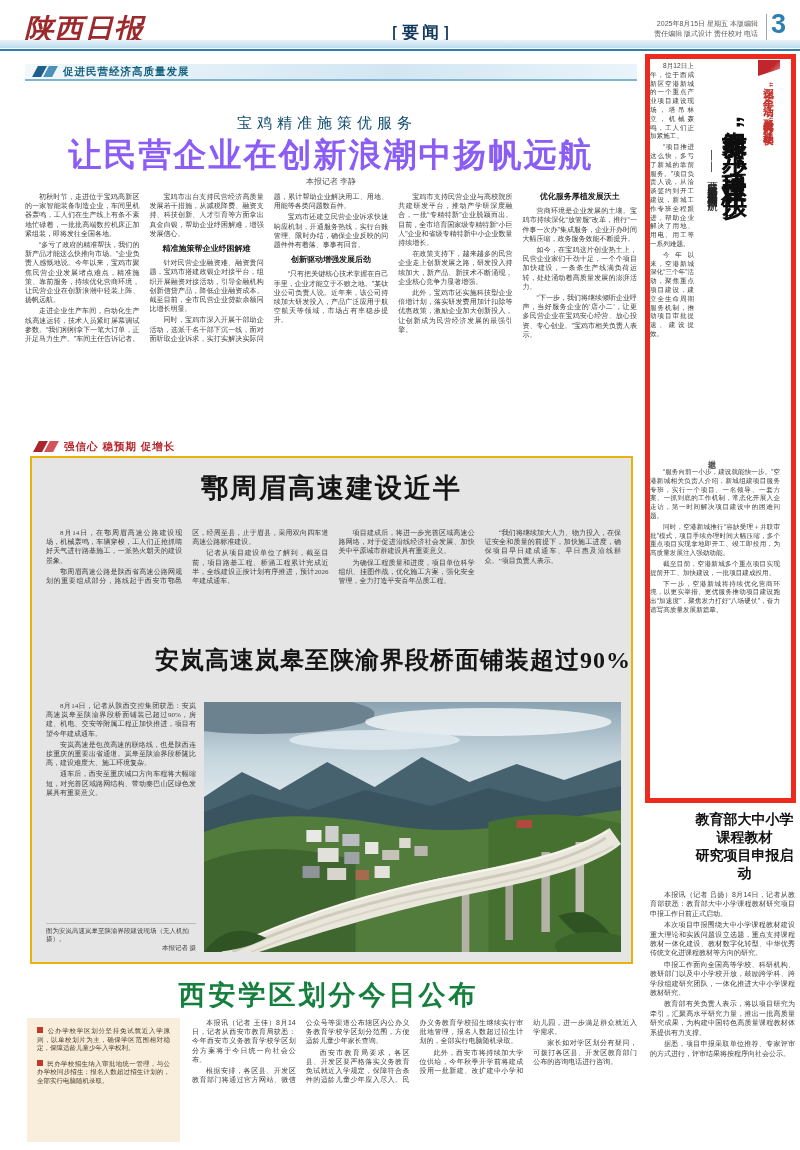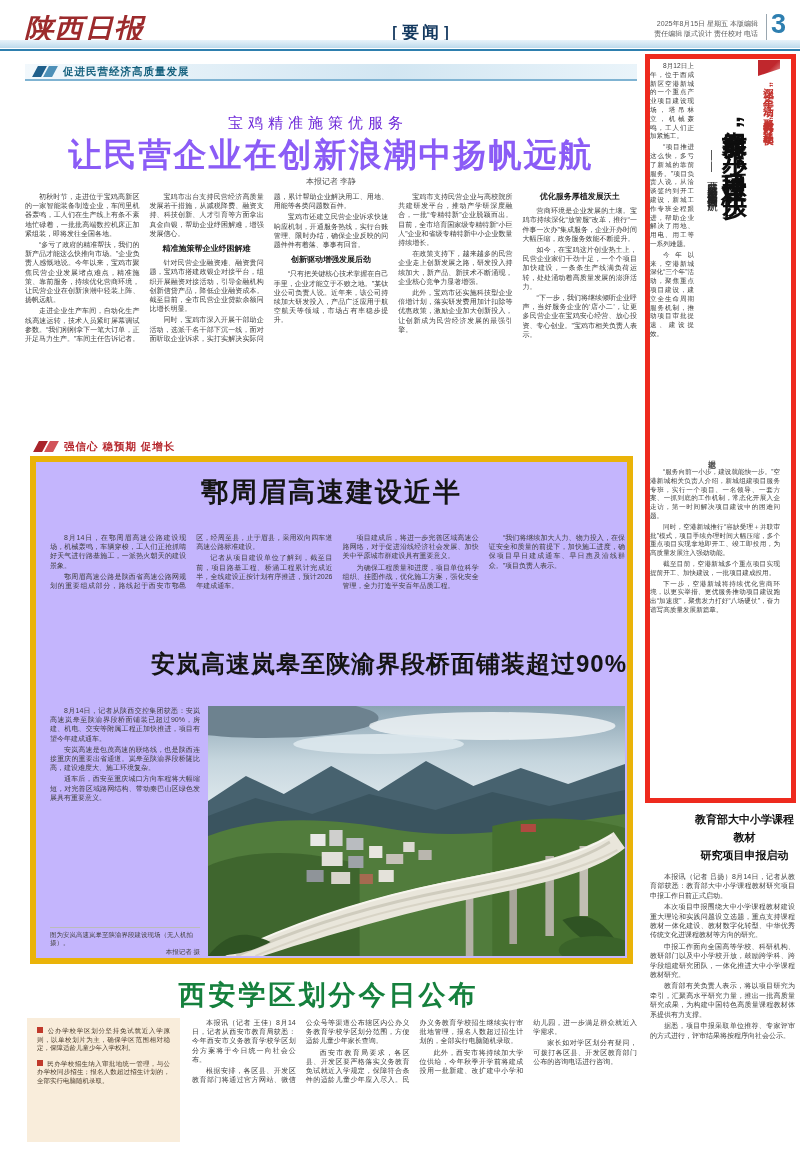--- a/index.html
+++ b/index.html
@@ -22,35 +22,35 @@
   .bandline { left:0; top:49px; width:800px; height:2px; background:#2e7fae; }
 
   
   .top-banner { left:25px; top:64px; width:612px; height:17px;
     background:linear-gradient(to right,#f2f8fc,#d2e6f2 60%, #eaf4fa);
     border-bottom:2px solid #7fb3d2; display:flex; align-items:center; }
   .slash { width:9px; height:11px; margin-right:2px; transform:skewX(-28deg); }
   .slash.b1 { background:#1f5f8b; margin-left:10px; }
   .slash.b2 { background:#4d90b8; }
   .top-banner-label { font-size:10.5px; font-weight:bold; color:#14607d; margin-left:6px; letter-spacing:1px; }
-  .kicker { left:12px; top:114px; width:612px; text-align:center; font-size:15px; color:#6d28d9; letter-spacing:5px; }
+  .kicker { left:21px; top:114px; width:612px; text-align:center; font-size:15px; color:#0c4a6e; letter-spacing:5px; }
   .headline1 { left:25px; top:133px; width:612px; text-align:center;
     font-size:33px; font-weight:900; color:#8b5cf6; letter-spacing:2px; }
   .byline1 { left:25px; top:176px; width:612px; text-align:center; font-size:8px; color:#555; }
   .colflow { font-size:7px; line-height:9.2px; text-align:justify; color:#3d3d3d; overflow:hidden; }
   .colflow p { margin:0 0 2px; text-indent:14px; }
   .colflow h4 { margin:6px 0 5px; font-size:8px; text-align:center; color:#1e1e1e; text-indent:0; }
   .body1 { left:25px; top:192px; width:612px; height:242px; column-count:5; column-gap:10px; }
 
   
   .mid-banner { left:30px; top:439px; width:280px; height:15px; display:flex; align-items:center; }
   .slash.r1 { background:#a9242b; margin-left:6px; }
   .slash.r2 { background:#d2545a; }
   .mid-banner-label { font-size:10.5px; font-weight:bold; color:#b5262c; margin-left:6px; letter-spacing:1px; }
-  .mid-box { left:30px; top:456px; width:603px; height:508px; border:6px solid #eab308; background:#c4b5fd; }
+  .mid-box { left:30px; top:456px; width:603px; height:508px; border:2px solid #eab308; background:#e5e5e5;font-family:Liberation Serif, serif; }
   .mid-box .inner { position:absolute; inset:0; }
   .h2a { position:absolute; top:12px; left:0; width:100%; text-align:center;
     font-size:27px; font-weight:900; color:#151515; letter-spacing:2px; }
   .sub2a { position:absolute; top:50px; left:0; width:100%; text-align:center; font-size:11.5px; color:#333; letter-spacing:2px; }
   .body2a { position:absolute; top:71px; left:14px; width:575px; height:112px; column-count:4; column-gap:10px; }
   .h2b { position:absolute; top:186px; left:0; width:100%; text-align:right;
     font-size:24px; font-weight:900; color:#151515; letter-spacing:1px; }
   .sub2b { position:absolute; top:220px; left:0; width:100%; text-align:center; font-size:11.5px; color:#333; letter-spacing:2px; }
   .mid-row { position:absolute; top:244px; left:14px; width:575px; height:250px; display:flex; gap:8px; }
   .mid-left { width:150px; display:flex; flex-direction:column; }
@@ -82,21 +82,21 @@
   .f-body-top { position:absolute; left:0; top:4px; width:44px; height:402px; }
   .f-body-top p, .f-body-bottom p { margin:0 0 2px; text-indent:13px; }
   .f-body-bottom { position:absolute; left:0; top:410px; width:130px; height:328px; }
   .f-body-top, .f-body-bottom { font-size:6.6px; line-height:8.8px; text-align:justify; color:#3d3d3d; overflow:hidden; }
 
   .red-annotation { left:645px; top:54px; width:151px; height:749px;
     border:5px solid #ee2a1e; background:transparent; pointer-events:none; }
 
   
   .edu { left:650px; top:810px; width:145px; height:330px; overflow:hidden; }
-  .edu-h { text-align:center; font-size:11px; font-weight:900; color:#111; line-height:18px;margin-left:44px; }
+  .edu-h { text-align:center; font-size:14px; font-weight:900; color:#111; line-height:18px;margin-left:44px; }
   .edu-body { margin-top:8px; font-size:7px; line-height:9.4px; text-align:justify; color:#3d3d3d; height:275px; overflow:hidden; }
   .edu-body p { margin:0 0 2px; text-indent:14px; }
 </style>
 </head>
 <body>
 
 <div class="abs masthead">陕西日报</div>
 <div class="abs section-label">［要闻］</div>
 <div class="abs dateblock">
   <div>2025年8月15日 星期五 本版编辑</div>

